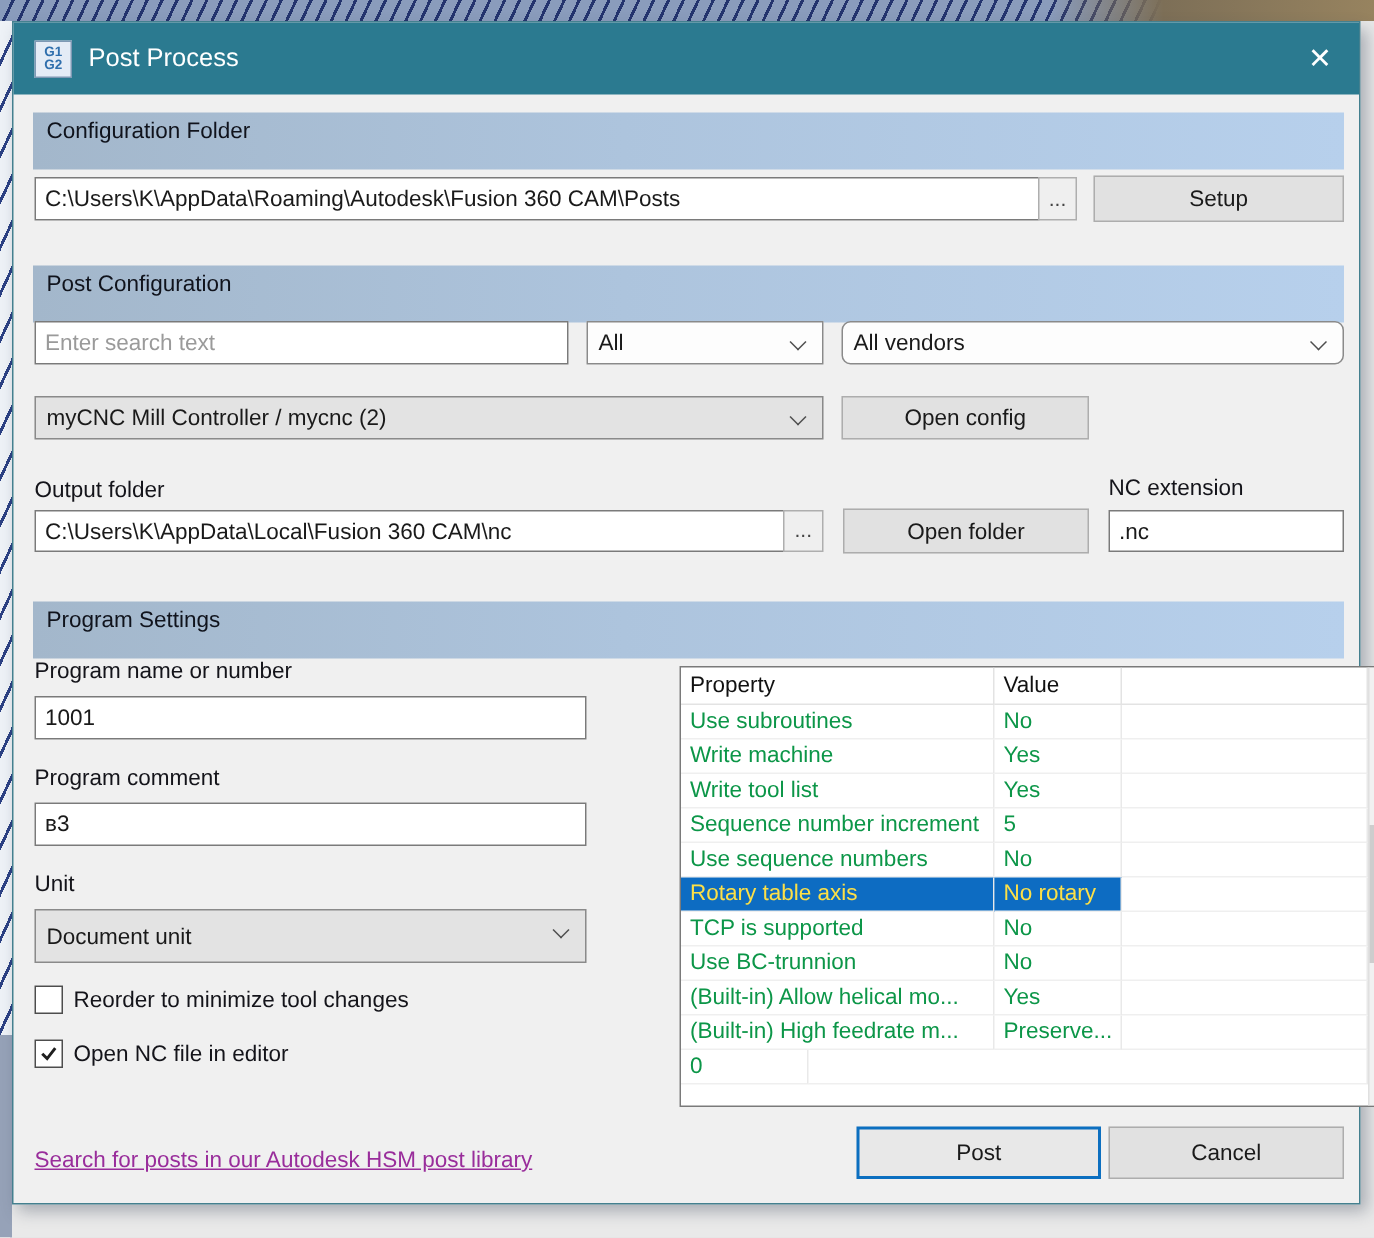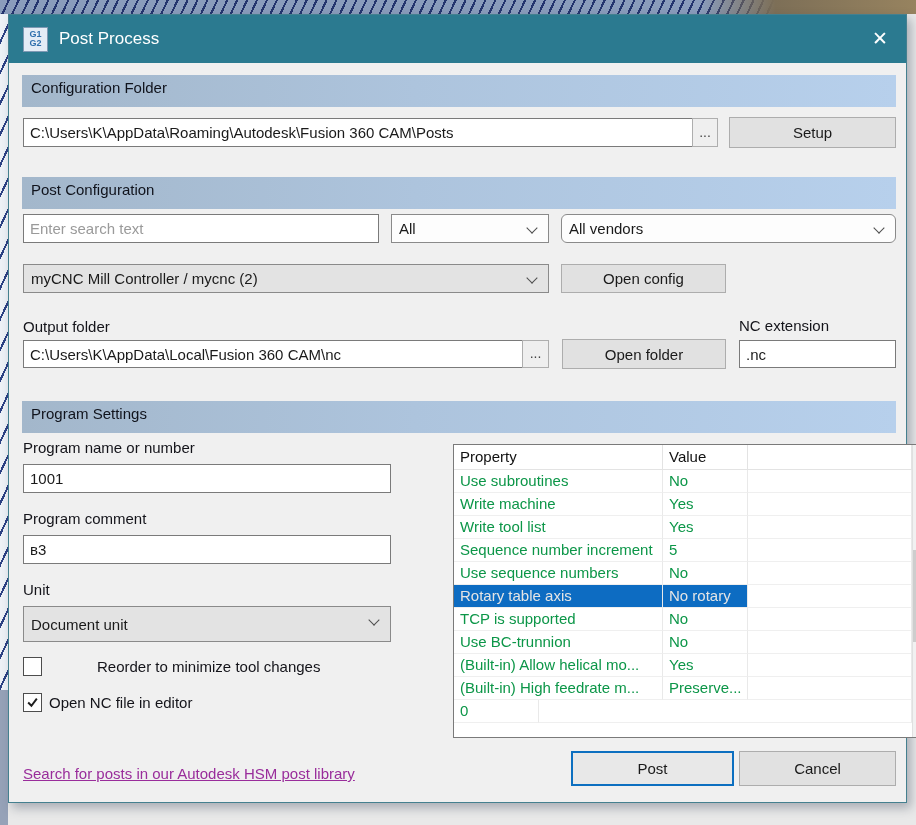--- a/index.html
+++ b/index.html
@@ -21,21 +21,21 @@
   .dialog { position:absolute; left:8px; top:14px; width:899px; height:789px;
     background:#f0f0f0; border:1px solid #44808f; box-shadow:4px 5px 10px rgba(50,60,80,.35);padding-left:32px; }
   .titlebar { position:absolute; left:0; top:0; width:100%; height:48px; background:#2b7a90;
     display:flex; align-items:center; }
   .app-icon { width:25px; height:25px; margin-left:14px; background:#e4ecf6; border:1px solid #7e99b4;
     display:flex; flex-direction:column; align-items:center; justify-content:center;
     font-size:9px; font-weight:bold; color:#2f6fad; line-height:1.05; }
   .title { color:#ffffff; font-size:17px; margin-left:11px; }
   .close { position:absolute; right:18px; top:12px; color:#ffffff; font-size:19px; cursor:default; }
 
-  .sec-header { position:absolute; left:13px; width:874px; height:32px;
+  .sec-header { position:absolute; left:13px; width:874px; height:38px;
     background:linear-gradient(90deg,#a3b7cb 0%, #adc4dd 45%, #b7d0ec 100%);
     color:#10131c; font-size:15px; line-height:26px; padding-left:9px; }
 
   .tfield { position:absolute; background:#ffffff; border:1px solid #7a7a7a;
     font-family:"Liberation Sans", sans-serif; font-size:15px; color:#1a1a1a; padding:0 6px; }
   .tfield::placeholder { color:#9a9a9a; }
 
   .btn { position:absolute; background:#e1e1e1; border:1px solid #adadad;
     font-size:15px; color:#1a1a1a; display:flex; align-items:center; justify-content:center; }
   .browse { background:#efefef; border:1px solid #aeaeae; font-size:14px; color:#444;
@@ -60,21 +60,21 @@
   
   .props-table { position:absolute; left:410px; top:429px; width:477px; height:294px;
     background:#ffffff; border:1px solid #7a7a7a; overflow:hidden;margin-left:34px; }
   .ptable-inner { position:absolute; left:0; top:0; right:17px; bottom:0; overflow:hidden; }
   .phead { display:flex; height:25px; font-size:15px; color:#111; }
   .phead .hc { padding:3px 0 0 6px; border-right:1px solid #e3e3e3; border-bottom:1px solid #e3e3e3; }
   .prow { display:flex; height:23px; font-size:15px; color:#0c9648; }
   .c-prop { width:209px; } .c-val { width:85px; } .c-rest { flex:1; }
   .prow .pc { padding:2px 0 0 6px; border-right:1px solid #e9e9e9; border-bottom:1px solid #efefef;
     white-space:nowrap; overflow:hidden; }
-  .prow.selected .pc.sel { background:#0d6cc2; color:#e5e5e5; }
+  .prow.selected .pc.sel { background:#0d6cc2; color:#fde047; }
 
   .scrollbar { position:absolute; right:0; top:0; width:17px; height:292px; background:#f1f1f1;
     border-left:1px solid #e0e0e0; }
   .sb-arrow { position:absolute; left:4px; width:9px; height:9px; }
   .sb-arrow span { position:absolute; left:1px; width:7px; height:7px;
     border-right:1.5px solid #5a5a5a; border-bottom:1.5px solid #5a5a5a; }
   .sb-up { top:4px; } .sb-up span { top:3px; transform:rotate(225deg); }
   .sb-down { bottom:4px; } .sb-down span { top:0; transform:rotate(45deg); }
   .sb-thumb { position:absolute; left:0; top:105px; width:17px; height:92px; background:#cdcdcd; }
 
@@ -134,21 +134,21 @@
     <div class="lbl" style="left:14px; top:424px;">Program name or number</div>
     <input class="tfield" style="left: 14px; top: 449px; width: 368px; height: 29px;" value="1001">
     <div class="lbl" style="left:14px; top:495px;">Program comment</div>
     <input class="tfield" style="left: 14px; top: 520px; width: 368px; height: 29px;" value="в3">
     <div class="lbl" style="left:14px; top:566px;">Unit</div>
     <div class="combo gray" style="left:14px; top:591px; width:368px; height:36px;">
       <span>Document unit</span>
       <span class="chev"></span>
     </div>
 
-    <div class="cbrow" style="left:14px; top:642px;gap:48px;">
+    <div class="cbrow" style="left:14px; top:642px;">
       <div class="cb">
         
       </div>
       <span class="cblabel">Reorder to minimize tool changes</span>
     </div>
     <div class="cbrow" style="left:14px; top:678px;">
       <div class="cb checked">
         <svg width="13" height="13" viewBox="0 0 12 12">
           <polyline points="2,6 5,9 10,2.5" fill="none" stroke="#1f1f1f" stroke-width="1.8"></polyline>
           </svg>

